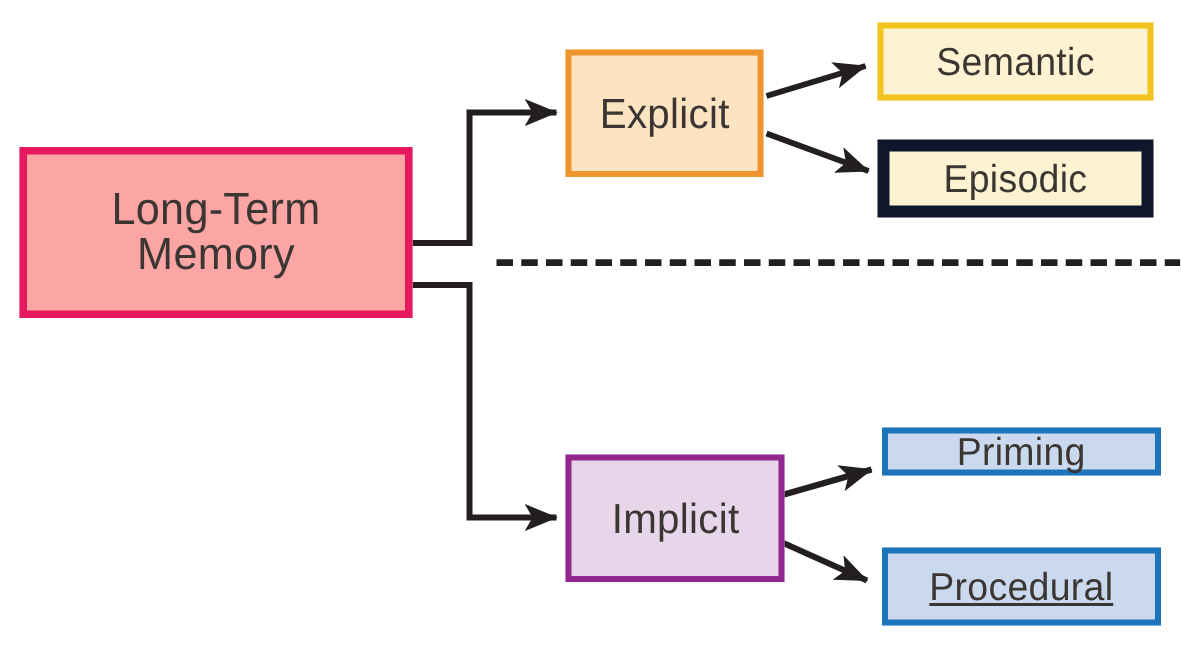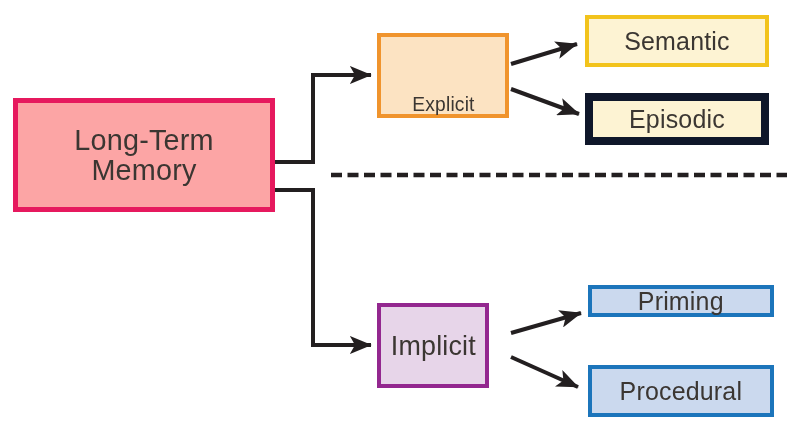--- a/index.html
+++ b/index.html
@@ -32,52 +32,52 @@
   #node-root {
     left: 13px; top: 98px; width: 262px; height: 114px;
     background: #fca5a5;
     border: 5px solid #e6195e;
     font-size: 30px;
   }
   #node-explicit {
     left: 377px; top: 33px; width: 132px; height: 85px;
     background: #fce3c2;
     border: 4px solid #f0942d;
-    font-size: 20px;
-    align-items: flex-end;
+    font-size: 28px;
   }
   #node-semantic {
     left: 585px; top: 15px; width: 184px; height: 52px;
     background: #fdf3d3;
     border: 4px solid #f2c31c;
     font-size: 26px;
   }
   #node-episodic {
     left: 585px; top: 93px; width: 184px; height: 52px;
     background: #fdf3d3;
     border: 8px solid #0f172a;
     font-size: 26px;
   }
   #node-implicit {
-    left: 377px; top: 303px; width: 112px; height: 85px;
+    left: 377px; top: 303px; width: 146px; height: 85px;
     background: #e7d5e9;
     border: 4px solid #93278f;
     font-size: 28px;
   }
   #node-priming {
     left: 588px; top: 285px; width: 186px; height: 32px;
     background: #cbd9ee;
     border: 4px solid #1c75bb;
     font-size: 26px;
   }
   #node-procedural {
     left: 588px; top: 365px; width: 186px; height: 52px;
     background: #cbd9ee;
     border: 4px solid #1c75bb;
     font-size: 26px;
+    text-decoration: underline;
   }
 
   #connector-layer {
     position: absolute;
     left: 0; top: 0;
     width: 787px; height: 435px;
     pointer-events: none;
   }
   .edge {
     fill: none;

